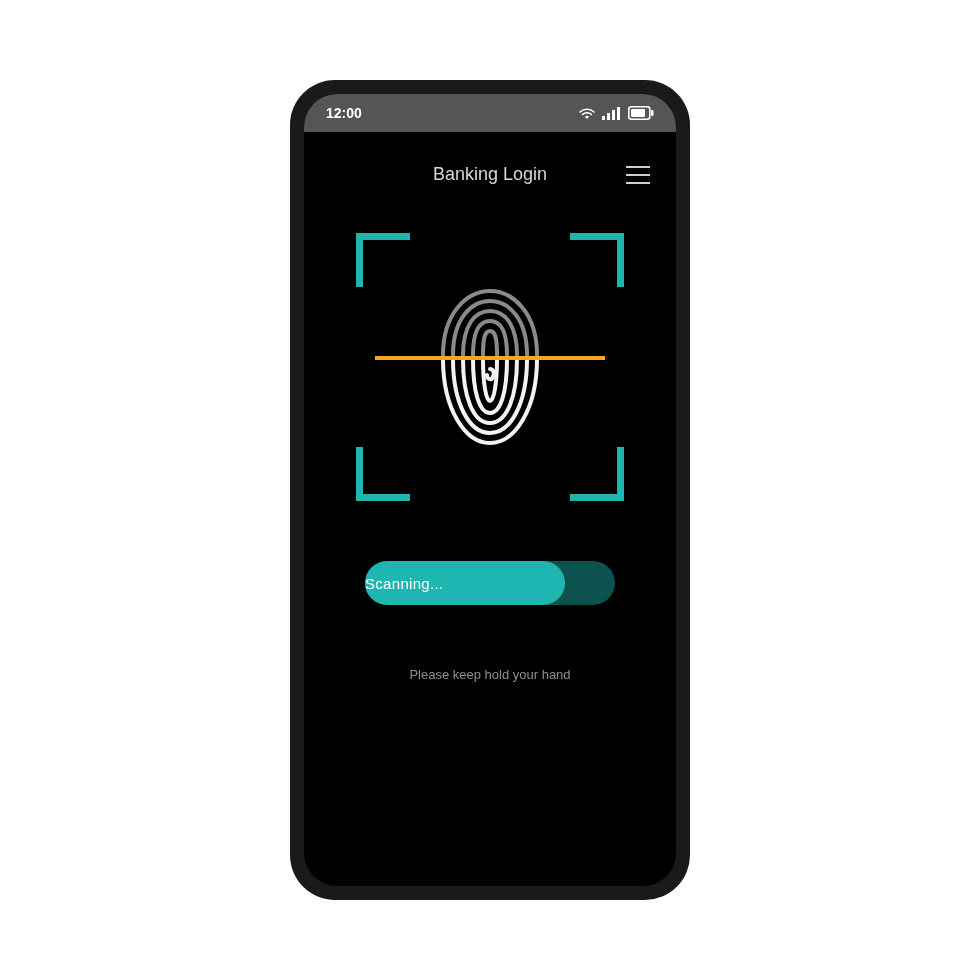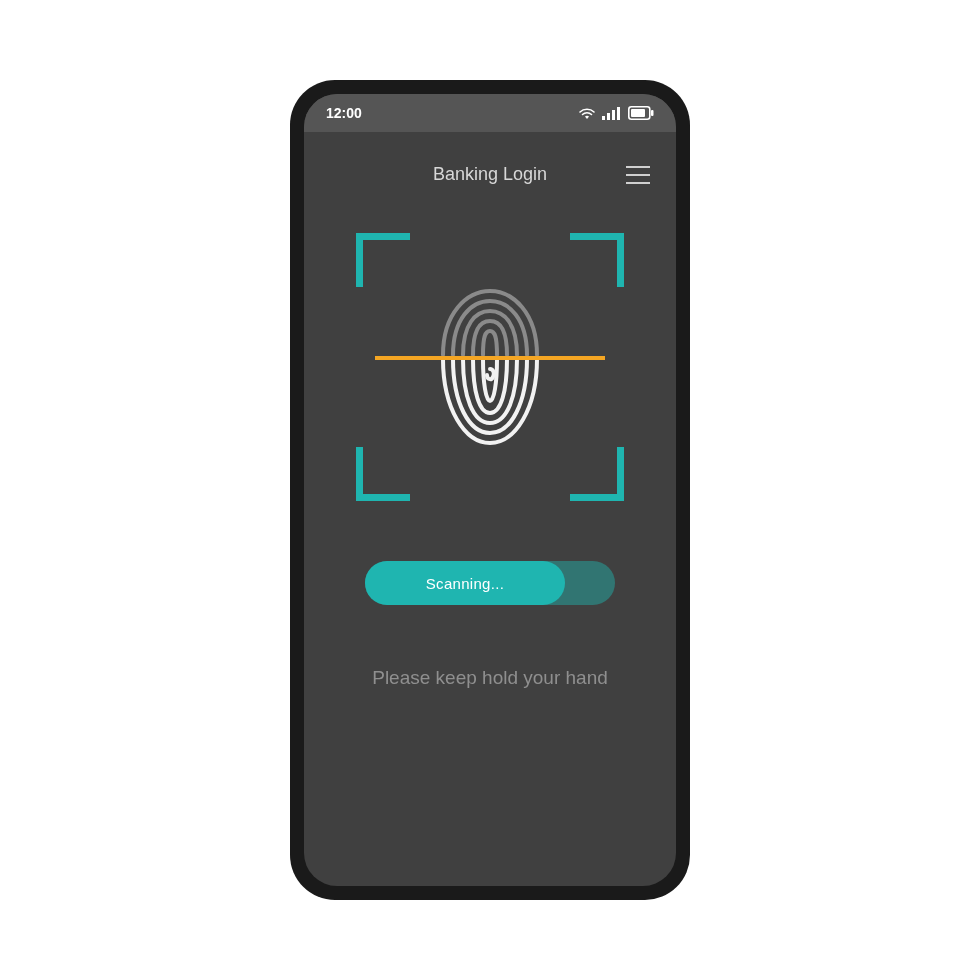--- a/index.html
+++ b/index.html
@@ -16,21 +16,21 @@
     width: 400px;
     height: 820px;
     background: #1a1a1a;
     border-radius: 45px;
     padding: 14px;
     position: relative;
   }
   .phone-inner {
     width: 100%;
     height: 100%;
-    background: #404040;
+    background: #000000;
     border-radius: 33px;
     overflow: hidden;
     display: flex;
     flex-direction: column;
   }
   .status-bar {
     height: 38px;
     background: #555555;
     display: flex;
     align-items: center;
@@ -122,31 +122,30 @@
   }
   .scanning-pill {
     position: absolute;
     left: 0; top: 0;
     width: 200px;
     height: 44px;
     background: #1fb5b0;
     border-radius: 22px;
     display: flex;
     align-items: center;
-    justify-content: center;
     color: #ffffff;
     font-size: 15px;
     letter-spacing: 0.3px;
   }
 
   .hint {
     margin-top: 62px;
     text-align: center;
     color: #8f8f8f;
-    font-size: 19px;
+    font-size: 13px;
   }
 </style>
 </head>
 <body>
 
 <div class="phone-frame">
   <div class="phone-inner">
 
     <div class="status-bar">
       <span>12:00</span>

